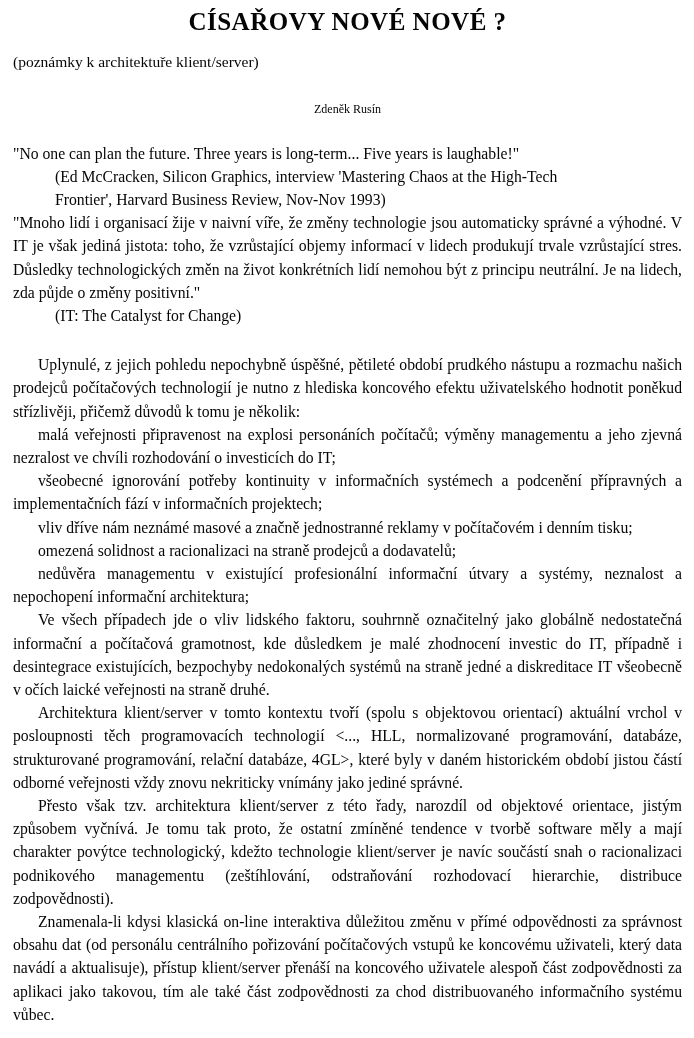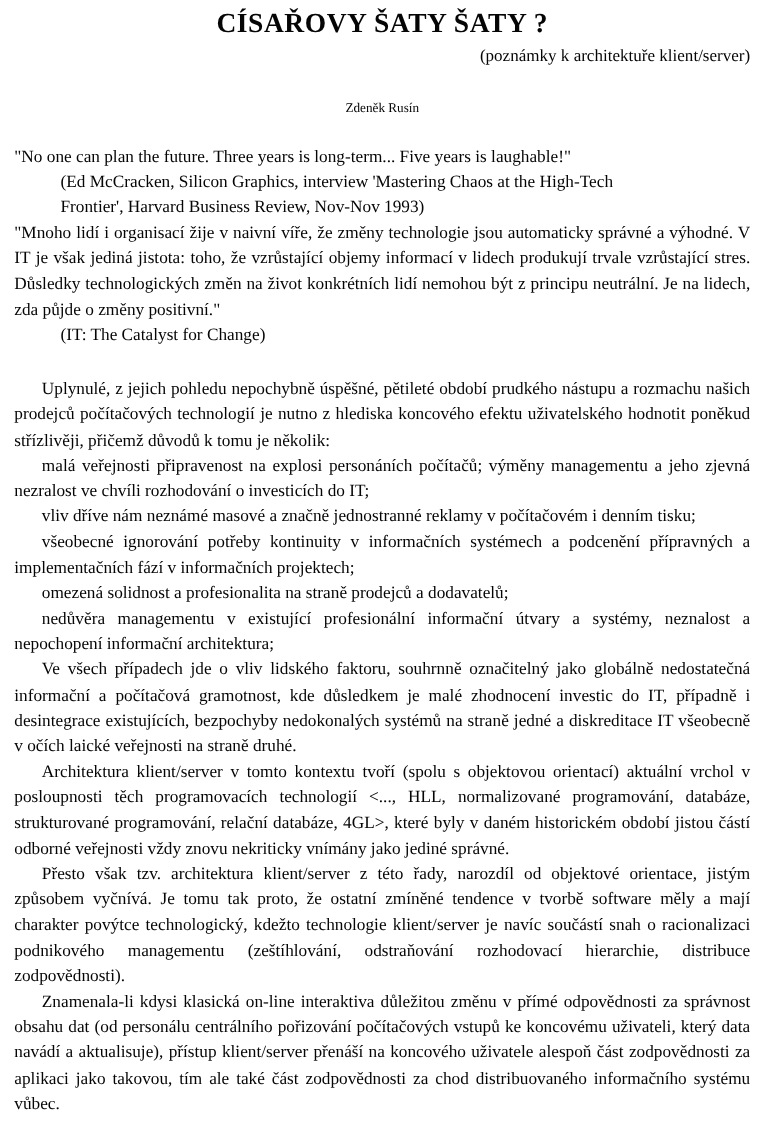--- a/index.html
+++ b/index.html
@@ -28,24 +28,24 @@
   .title {
     text-align: center;
     font-weight: bold;
     font-size: 25px;
     letter-spacing: 0.5px;
     line-height: 1.0;
     margin: 9px 0 0 0;
     padding: 0;
   }
   .subtitle {
-    text-align: right;
+    text-align: left;
     font-size: 15.5px;
     line-height: 1.0;
-    margin: 9px 0 0 0;
+    margin: 20px 0 0 0;
   }
   .author {
     text-align: center;
     font-size: 12px;
     line-height: 1.0;
     margin: 33px 0 0 0;
   }
 
   
   .quotes {
@@ -80,21 +80,21 @@
   }
   .body-text p.bullet {
     text-indent: 25px;
   }
 </style>
 </head>
 <body>
 
 <div class="page">
 
-  <div class="title">CÍSAŘOVY ŠATY ŠATY ?</div>
+  <div class="title">CÍSAŘOVY NOVÉ NOVÉ ?</div>
 
   <div class="subtitle">(poznámky k architektuře klient/server)</div>
 
   <div class="author">Zdeněk Rusín</div>
 
   <div class="quotes">
 
     <div class="q-line">"No one can plan the future. Three years is long-term... Five years is laughable!"</div>
 
     <div class="q-indent">(Ed McCracken, Silicon Graphics, interview 'Mastering Chaos at the High-Tech</div>
@@ -105,25 +105,25 @@
 
     <div class="q-indent">(IT: The Catalyst for Change)</div>
   </div>
 
   <div class="body-text">
 
     <p>Uplynulé, z jejich pohledu nepochybně úspěšné, pětileté období prudkého nástupu a rozmachu našich prodejců počítačových technologií je nutno z hlediska koncového efektu uživatelského hodnotit poněkud střízlivěji, přičemž důvodů k tomu je několik:</p>
 
     <p class="bullet">malá veřejnosti připravenost na explosi personáních počítačů; výměny managementu a jeho zjevná nezralost ve chvíli rozhodování o investicích do IT;</p>
 
+    <p class="bullet">všeobecné ignorování potřeby kontinuity v informačních systémech a podcenění přípravných a implementačních fází v informačních projektech;</p>
+
     <p class="bullet">vliv dříve nám neznámé masové a značně jednostranné reklamy v počítačovém i denním tisku;</p>
 
-    <p class="bullet">všeobecné ignorování potřeby kontinuity v informačních systémech a podcenění přípravných a implementačních fází v informačních projektech;</p>
-
-    <p class="bullet">omezená solidnost a profesionalita na straně prodejců a dodavatelů;</p>
+    <p class="bullet">omezená solidnost a racionalizaci na straně prodejců a dodavatelů;</p>
 
     <p class="bullet">nedůvěra managementu v existující profesionální informační útvary a systémy, neznalost a nepochopení informační architektura;</p>
 
 
     <p>Ve všech případech jde o vliv lidského faktoru, souhrnně označitelný jako globálně nedostatečná informační a počítačová gramotnost, kde důsledkem je malé zhodnocení investic do IT, případně i desintegrace existujících, bezpochyby nedokonalých systémů na straně jedné a diskreditace IT všeobecně v očích laické veřejnosti na straně druhé.</p>
 
     <p>Architektura klient/server v tomto kontextu tvoří (spolu s objektovou orientací) aktuální vrchol v posloupnosti těch programovacích technologií &lt;..., HLL, normalizované programování, databáze, strukturované programování, relační databáze, 4GL&gt;, které byly v daném historickém období jistou částí odborné veřejnosti vždy znovu nekriticky vnímány jako jediné správné.</p>
 
     <p>Přesto však tzv. architektura klient/server z této řady, narozdíl od objektové orientace, jistým způsobem vyčnívá. Je tomu tak proto, že ostatní zmíněné tendence v tvorbě software měly a mají charakter povýtce technologický, kdežto technologie klient/server je navíc součástí snah o racionalizaci podnikového managementu (zeštíhlování, odstraňování rozhodovací hierarchie, distribuce zodpovědnosti).</p>
 

